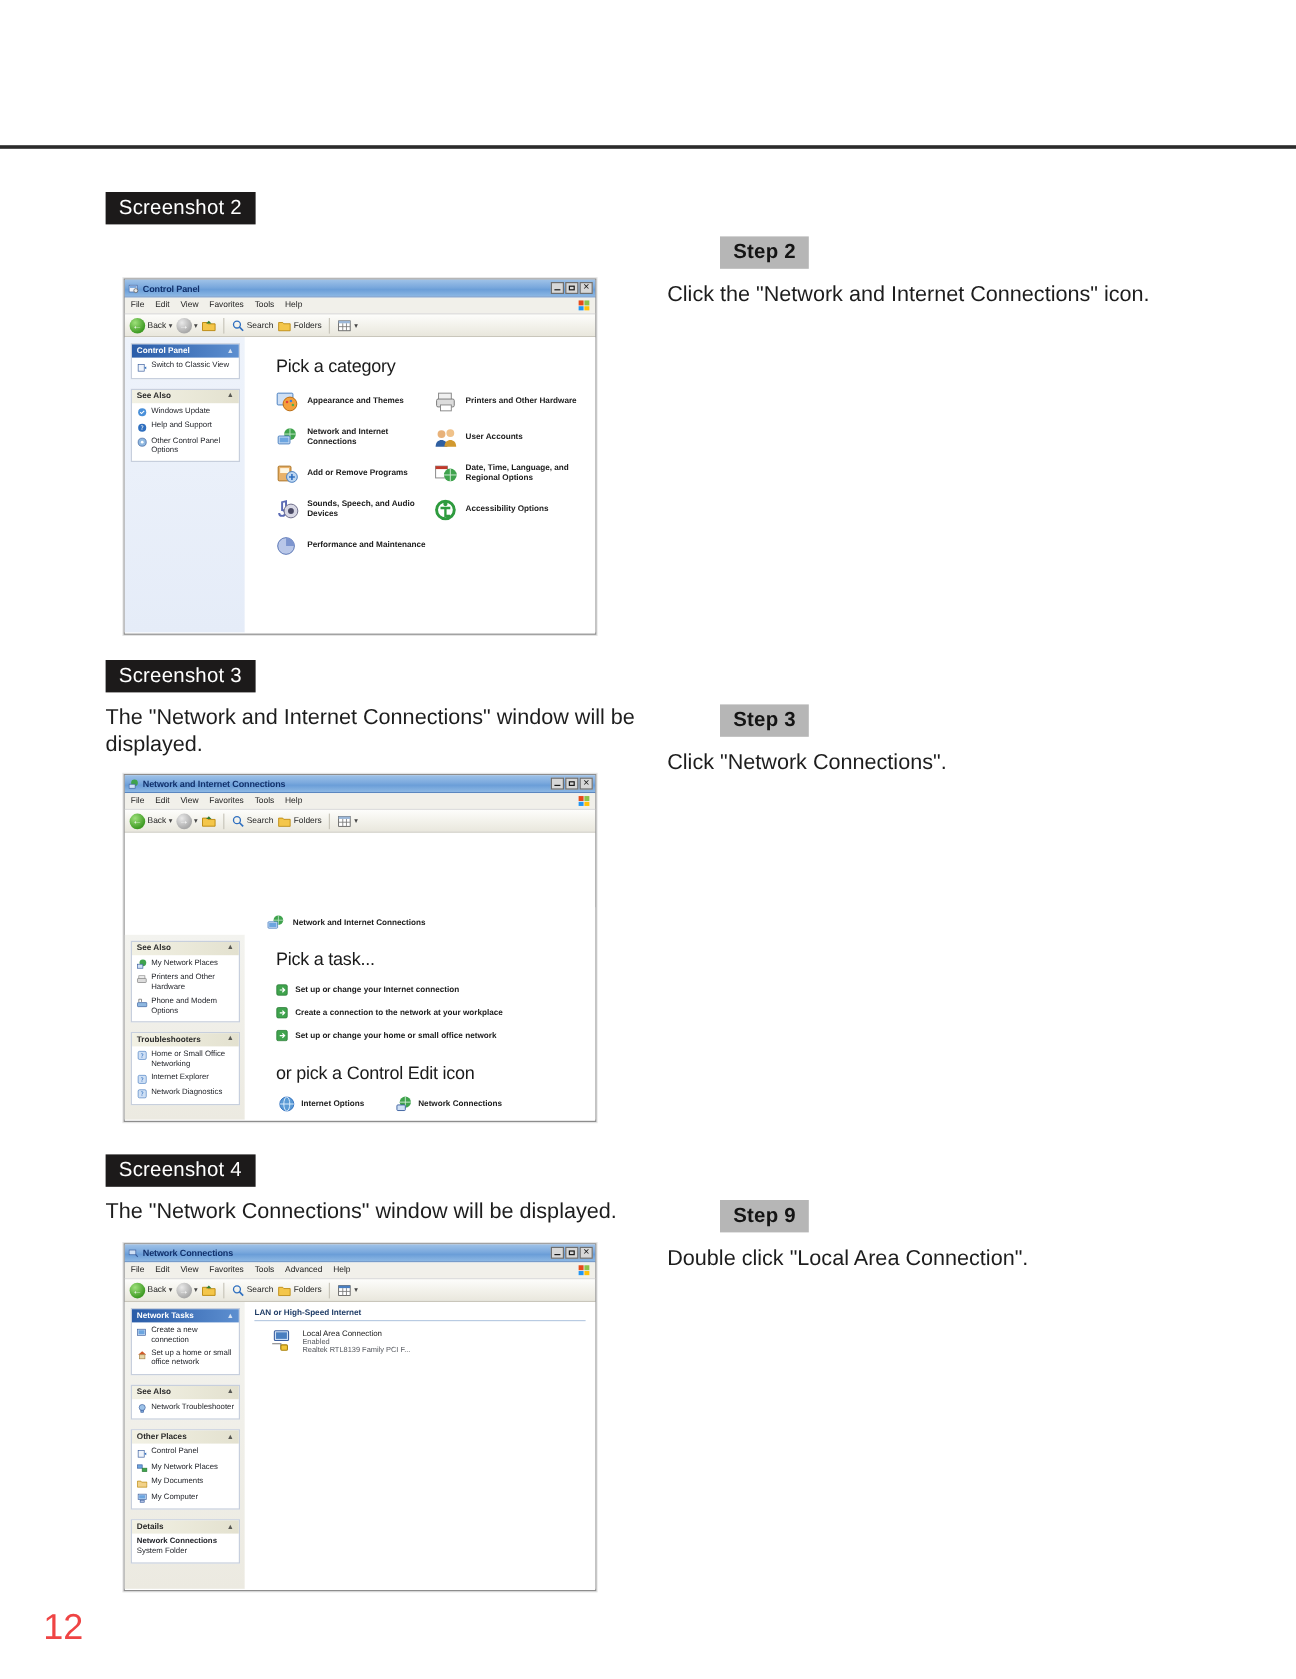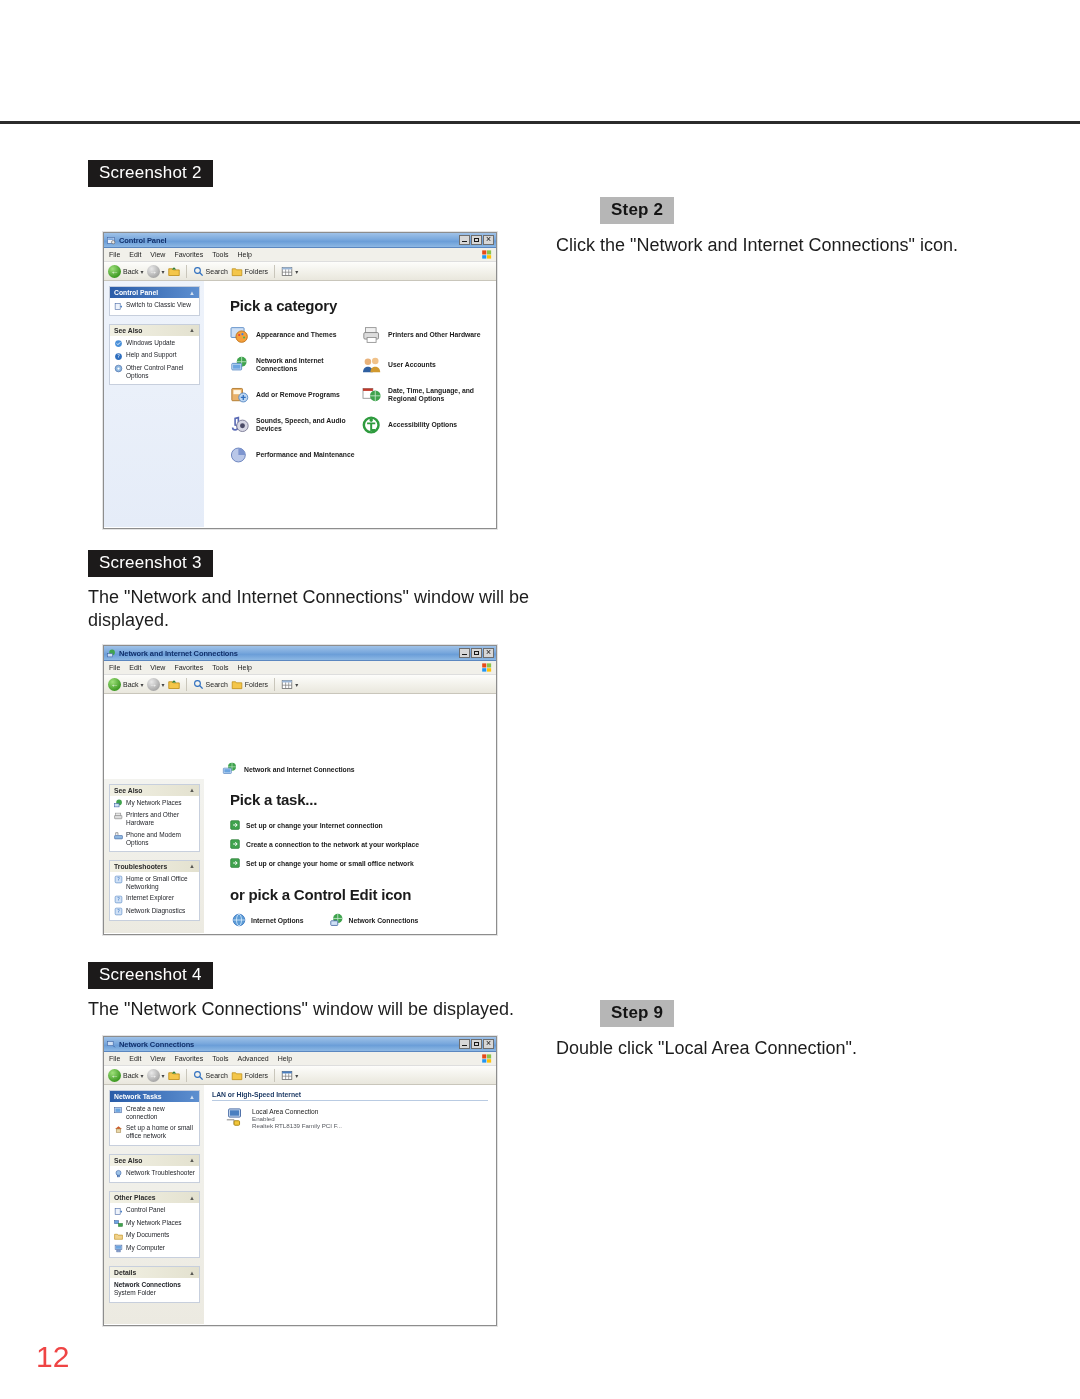--- a/index.html
+++ b/index.html
@@ -142,21 +142,21 @@
     font-size: 6.5px; color: #22242a; line-height: 1.25; margin-bottom: 3px;
   }
   .panel-row:last-child { margin-bottom: 0; }
   .panel-row .ic { width: 9px; height: 9px; flex: 0 0 9px; margin-top: .5px; }
   .panel-row .tx { flex: 1 1 auto; }
   .panel-bd.plain { font-size: 6.5px; line-height: 1.3; color: #22242a; }
   .panel-bd.plain b { display: block; }
 
   
   .h-big {
-    font-size: 15px; font-weight: bold; color: #1b1b1b;
+    font-size: 15px; font-weight: normal; color: #1b1b1b;
     letter-spacing: -.2px; margin: 10px 0 12px 18px;
   }
   .cat-grid { display: grid; grid-template-columns: 1fr 1fr; gap: 12px 6px; margin-left: 18px; }
   .cat {
     display: flex; align-items: center; gap: 6px;
     font-size: 6.8px; font-weight: bold; color: #1b1b1b; line-height: 1.25;
   }
   .cat .ci { width: 20px; height: 18px; flex: 0 0 20px; }
 
   .task-row {
@@ -408,20 +408,24 @@
         </div>
       </div>
     </div>
   </div>
 
   <div class="blk" style="left:88px; top:550px; width:460px;">
     <div class="badge-dark">Screenshot 3</div>
     <div class="caption wide">The "Network and Internet Connections" window will be displayed.</div>
   </div>
 
+  <div class="blk" style="left:556px; top:587px; width:470px;">
+    <div class="badge-gray">Step 3</div>
+    <div class="step-text">Click "Network Connections".</div>
+  </div>
 
   <div class="win" style="left:103px; top:645px; width:394px; height:290px;">
     <div class="win-title">
       <svg class="tico" viewBox="0 0 16 16">
         <circle cx="9" cy="6" r="5" fill="#3fa34d"></circle>
           <rect x="1" y="8" width="9" height="6" fill="#cfe0f5" stroke="#3b5f9e"></rect>
       </svg>
       <span class="ttxt">Network and Internet Connections</span>
       <span class="win-btns">
         <i></i>

